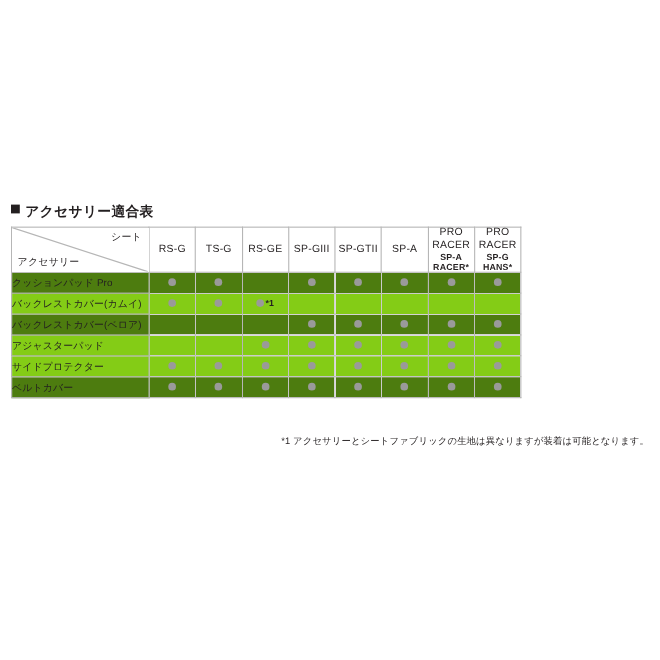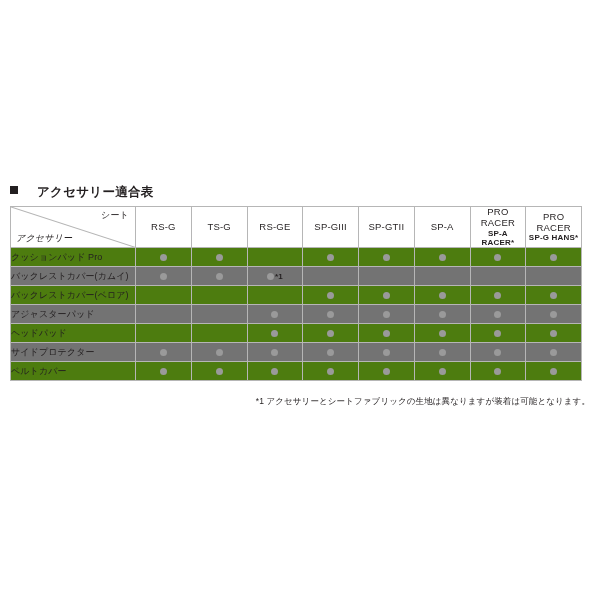--- a/index.html
+++ b/index.html
@@ -19,42 +19,42 @@
     width: 600px;
     height: 600px;
     box-sizing: border-box;
   }
   .title-row {
     position: absolute;
     left: 10px;
     top: 186px;
     display: flex;
     align-items: flex-start;
-    gap: 19px;
+    gap: 5px;
   }
   .title-marker {
     width: 8px;
     height: 8px;
     background: #231f20;
     display: inline-block;
   }
   .title-text {
     font-size: 12.5px;
     font-weight: bold;
     letter-spacing: 0.3px;
     color: #231f20;
     line-height: 1;
   }
   table.compat {
     position: absolute;
     left: 10px;
     top: 206px;
     border-collapse: collapse;
     table-layout: fixed;
-    width: 572px;
+    width: 464px;
     background: #ffffff;
   }
   table.compat td, table.compat th {
     border: 1px solid #b6b6b6;
     padding: 0;
     margin: 0;
     font-weight: normal;
     vertical-align: middle;
   }
   .corner-cell {
@@ -79,21 +79,20 @@
     color: #231f20;
     letter-spacing: 0.2px;
   }
   .corner-cell .lbl-row {
     position: absolute;
     left: 5px;
     bottom: 2px;
     font-size: 9px;
     color: #231f20;
     letter-spacing: 0.2px;
-    font-style: italic;
   }
   th.head {
     background: #ffffff;
     height: 36px;
     text-align: center;
     font-size: 9.5px;
     font-weight: bold;
     color: #231f20;
     letter-spacing: 0.2px;
     line-height: 1.15;
@@ -125,21 +124,21 @@
     vertical-align: middle;
   }
   .note-star {
     font-size: 8px;
     color: #231f20;
     vertical-align: middle;
     margin-left: 1px;
     font-weight: bold;
   }
   .row-shade td {
-    background: #737373;
+    background: #84cc16;
   }
   .row-plain td {
     background: #4d7c0f;
   }
   .footnote {
     position: absolute;
     right: 10px;
     top: 396px;
     font-size: 8.5px;
     color: #231f20;
@@ -238,31 +237,20 @@
         <td class="rowlabel">アジャスターパッド</td>
         <td class="cell"></td>
         <td class="cell"></td>
         <td class="cell"><span class="dot"></span></td>
         <td class="cell"><span class="dot"></span></td>
         <td class="cell"><span class="dot"></span></td>
         <td class="cell"><span class="dot"></span></td>
         <td class="cell"><span class="dot"></span></td>
         <td class="cell"><span class="dot"></span></td>
       </tr>
-      <tr class="row-plain">
-        <td class="rowlabel">ヘッドパッド</td>
-        <td class="cell"></td>
-        <td class="cell"></td>
-        <td class="cell"><span class="dot"></span></td>
-        <td class="cell"><span class="dot"></span></td>
-        <td class="cell"><span class="dot"></span></td>
-        <td class="cell"><span class="dot"></span></td>
-        <td class="cell"><span class="dot"></span></td>
-        <td class="cell"><span class="dot"></span></td>
-      </tr>
       <tr class="row-shade">
         <td class="rowlabel">サイドプロテクター</td>
         <td class="cell"><span class="dot"></span></td>
         <td class="cell"><span class="dot"></span></td>
         <td class="cell"><span class="dot"></span></td>
         <td class="cell"><span class="dot"></span></td>
         <td class="cell"><span class="dot"></span></td>
         <td class="cell"><span class="dot"></span></td>
         <td class="cell"><span class="dot"></span></td>
         <td class="cell"><span class="dot"></span></td>

